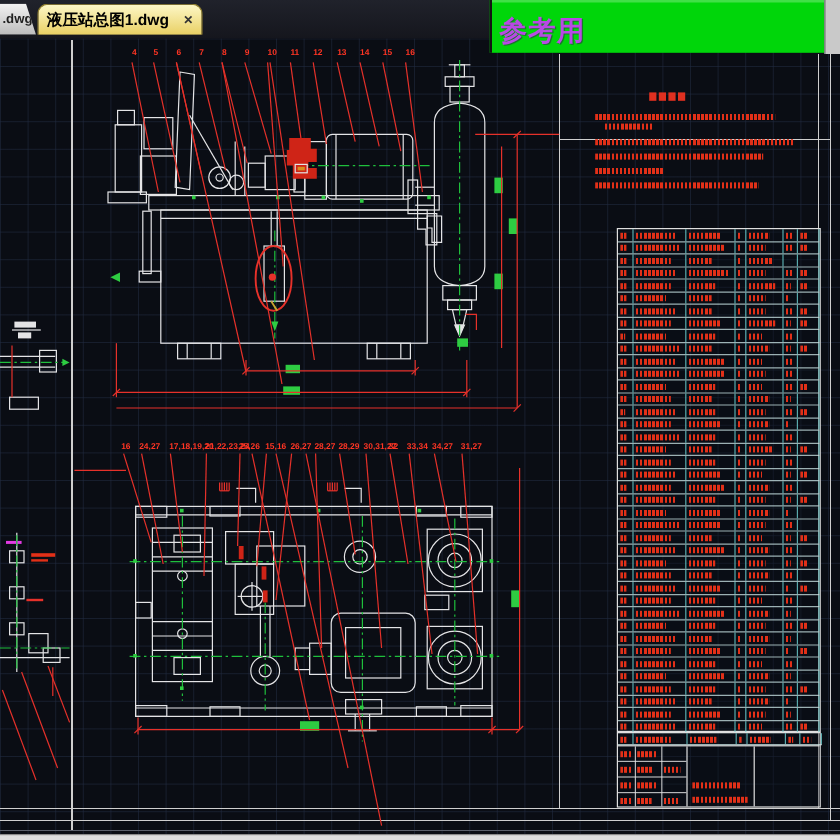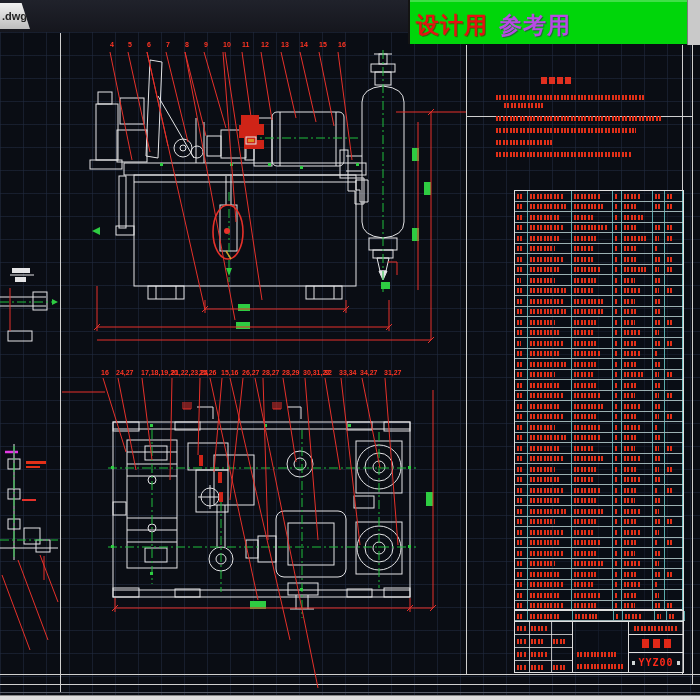--- a/index.html
+++ b/index.html
@@ -70,24 +70,27 @@
 </style>
 </head>
 <body>
 
 <div id="app">
 
   <div id="tabbar">
     <div class="tab" id="tab0">
       <span>.dwg</span>
     </div>
+    <div class="tab" id="tab1">
+      <span>液压站总图1.dwg</span>
+      <span class="tab-close">✕</span>
+    </div>
   </div>
 
   <div id="banner">
-    <span class="bn-red">设计用</span>
     <span class="bn-vio">参考用</span>
   </div>
   <div id="scrollstrip"></div>
 
   <div id="canvas"></div>
 
   <svg id="draw" viewBox="0 0 700 700">
 
     <g stroke="#cfcfcf" stroke-width="1" shape-rendering="crispEdges">
       <line x1="60" y1="33" x2="60" y2="692"></line>
@@ -1345,32 +1348,17 @@
         <div class="rtx" style="left:2px;top:30px;width:10px;"></div>
           <div class="rtx" style="left:16px;top:30px;width:16px;"></div>
         <div class="rtx" style="left:2px;top:43px;width:10px;"></div>
           <div class="rtx" style="left:16px;top:43px;width:12px;"></div>
           <div class="rtx" style="left:38px;top:43px;width:12px;"></div>
       </div>
       <div class="tb-mid">
         <div class="rtx" style="left:4px;top:30px;width:40px;"></div>
         <div class="rtx" style="left:4px;top:42px;width:46px;"></div>
       </div>
-      <div class="tb-right">
-        <div class="tb-r1">
-            <div class="rtx" style="left:5px;top:4px;width:44px;"></div>
-          </div>
-        <div class="tb-r2">
-            <i></i>
-            <i></i>
-            <i></i>
-          </div>
-        <div class="tb-r3">
-          <span class="wtick"></span>
-          <span class="code">YYZ00</span>
-          <span class="wtick"></span>
-        </div>
-      </div>
     </div>
   </div>
 
   <div id="bottomstrip"></div>
 </div>
 
 </body></html>

